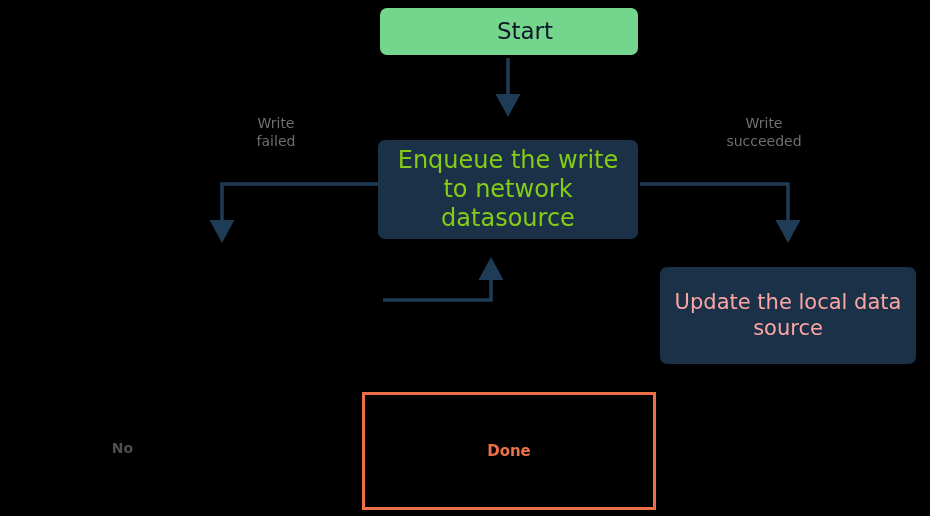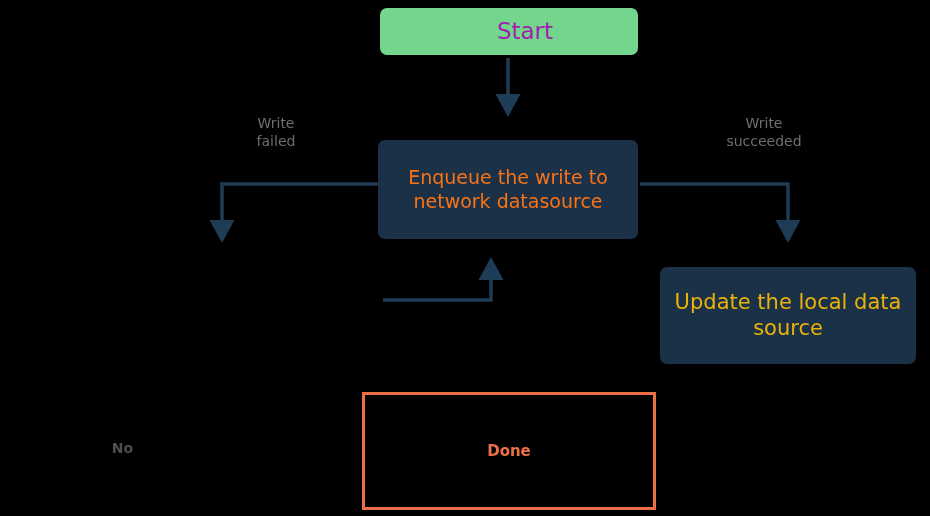--- a/index.html
+++ b/index.html
@@ -24,52 +24,52 @@
     text-align: center;
     line-height: 1.22;
     border-radius: 7px;
   }
   .node-start {
     left: 380px;
     top: 8px;
     width: 258px;
     height: 47px;
     background: #73d68c;
-    color: #a21caf;
+    color: #0f172a;
     font-size: 23px;
     font-weight: 400;
     padding-left: 32px;
   }
   .node-enqueue {
     left: 378px;
     top: 140px;
     width: 260px;
     height: 99px;
     background: #1b3147;
-    color: #f97316;
-    font-size: 19px;
+    color: #84cc16;
+    font-size: 24px;
     padding: 0 14px;
   }
   .node-retry {
     left: 103px;
     top: 267px;
     width: 254px;
     height: 97px;
     background: #1b3147;
     color: #f7fafc;
     font-size: 21px;
     padding: 0 14px;
   }
   .node-update {
     left: 660px;
     top: 267px;
     width: 256px;
     height: 97px;
     background: #1b3147;
-    color: #eab308;
+    color: #fca5a5;
     font-size: 21px;
     padding: 0 14px;
   }
   .node-done {
     left: 362px;
     top: 392px;
     width: 294px;
     height: 118px;
     background: transparent;
     border: 3px solid #ec7047;

